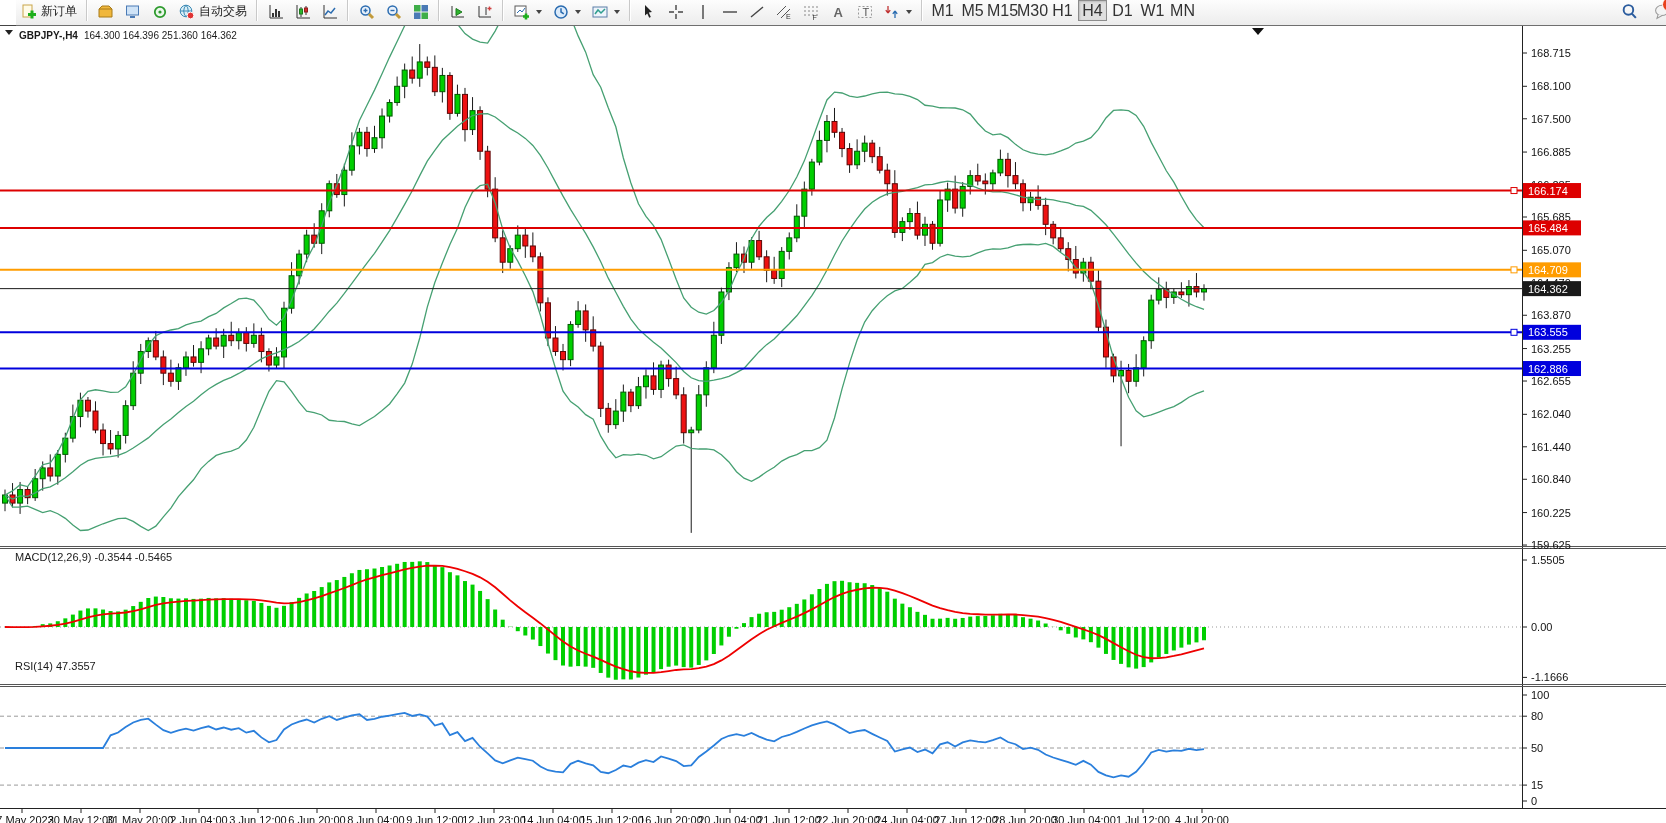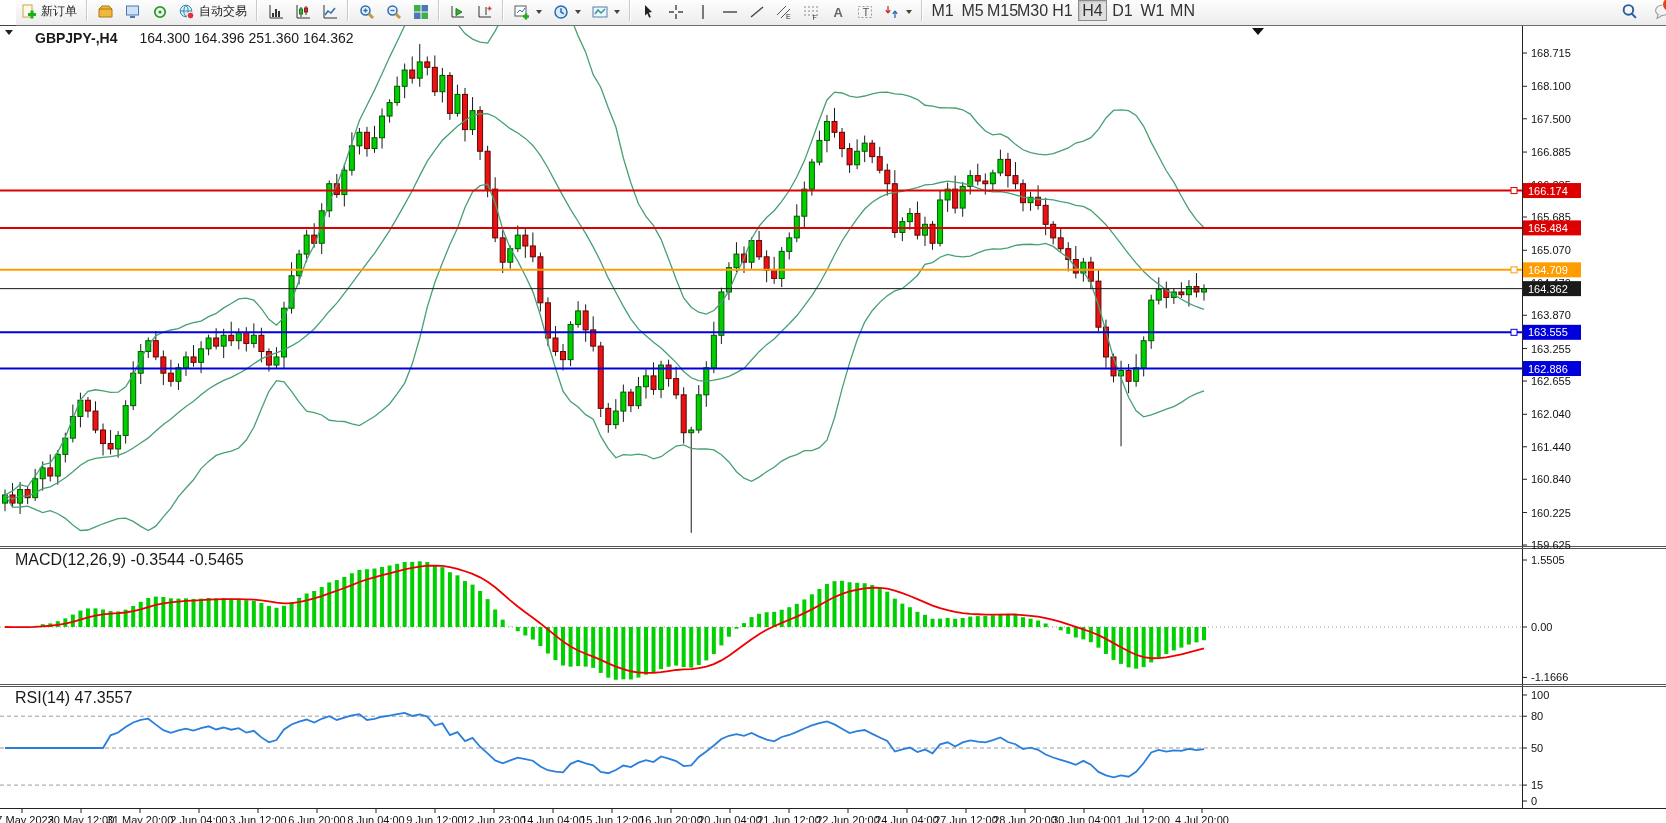--- a/index.html
+++ b/index.html
@@ -20,27 +20,27 @@
   .tf-btn{width:27px;height:19px;display:flex;align-items:center;justify-content:center;
      font-size:16px;color:#333;border:1px solid transparent;}
   .tf-btn.active{border:1px solid #8c8c8c;background:#dfdfdf;box-shadow:inset 1px 1px 2px #bbb;}
   .tb-right{margin-left:auto;display:flex;align-items:center;padding-right:6px;gap:6px;}
   .chat-wrap{position:relative;}
   .chat-badge{position:absolute;right:-6px;top:-4px;min-width:13px;height:13px;border-radius:8px;
      background:#e8401c;color:#fff;font-size:10px;font-weight:bold;display:flex;
      align-items:center;justify-content:center;padding:0 2px;border:1px solid #fff;}
   
   .ovl{position:absolute;z-index:3;color:#1a1a1a;pointer-events:none;}
-  .title-ovl{left:5px;top:30px;font-size:14px;display:flex;align-items:flex-start;gap:22px;}
+  .title-ovl{left:5px;top:30px;font-size:10px;display:flex;align-items:flex-start;gap:6px;}
   .title-ovl b{font-weight:700;}
   .tri{width:0;height:0;border-left:4px solid transparent;border-right:4px solid transparent;
      border-top:5px solid #222;display:inline-block;pointer-events:auto;}
-  .ind-lbl{font-size:16px;padding-left:12px;}
+  .ind-lbl{font-size:11px;padding-left:12px;}
   .macd-lbl{left:3px;top:551px;}
-  .rsi-lbl{left:3px;top:689px;}
+  .rsi-lbl{left:3px;top:660px;}
 </style>
 </head>
 <body>
 
 <div class="app">
   <svg id="chart-svg" width="1666" height="823">
       <defs>
         <clipPath id="plotclip">
           <rect x="0" y="26" width="1522" height="782"></rect>
         </clipPath>

